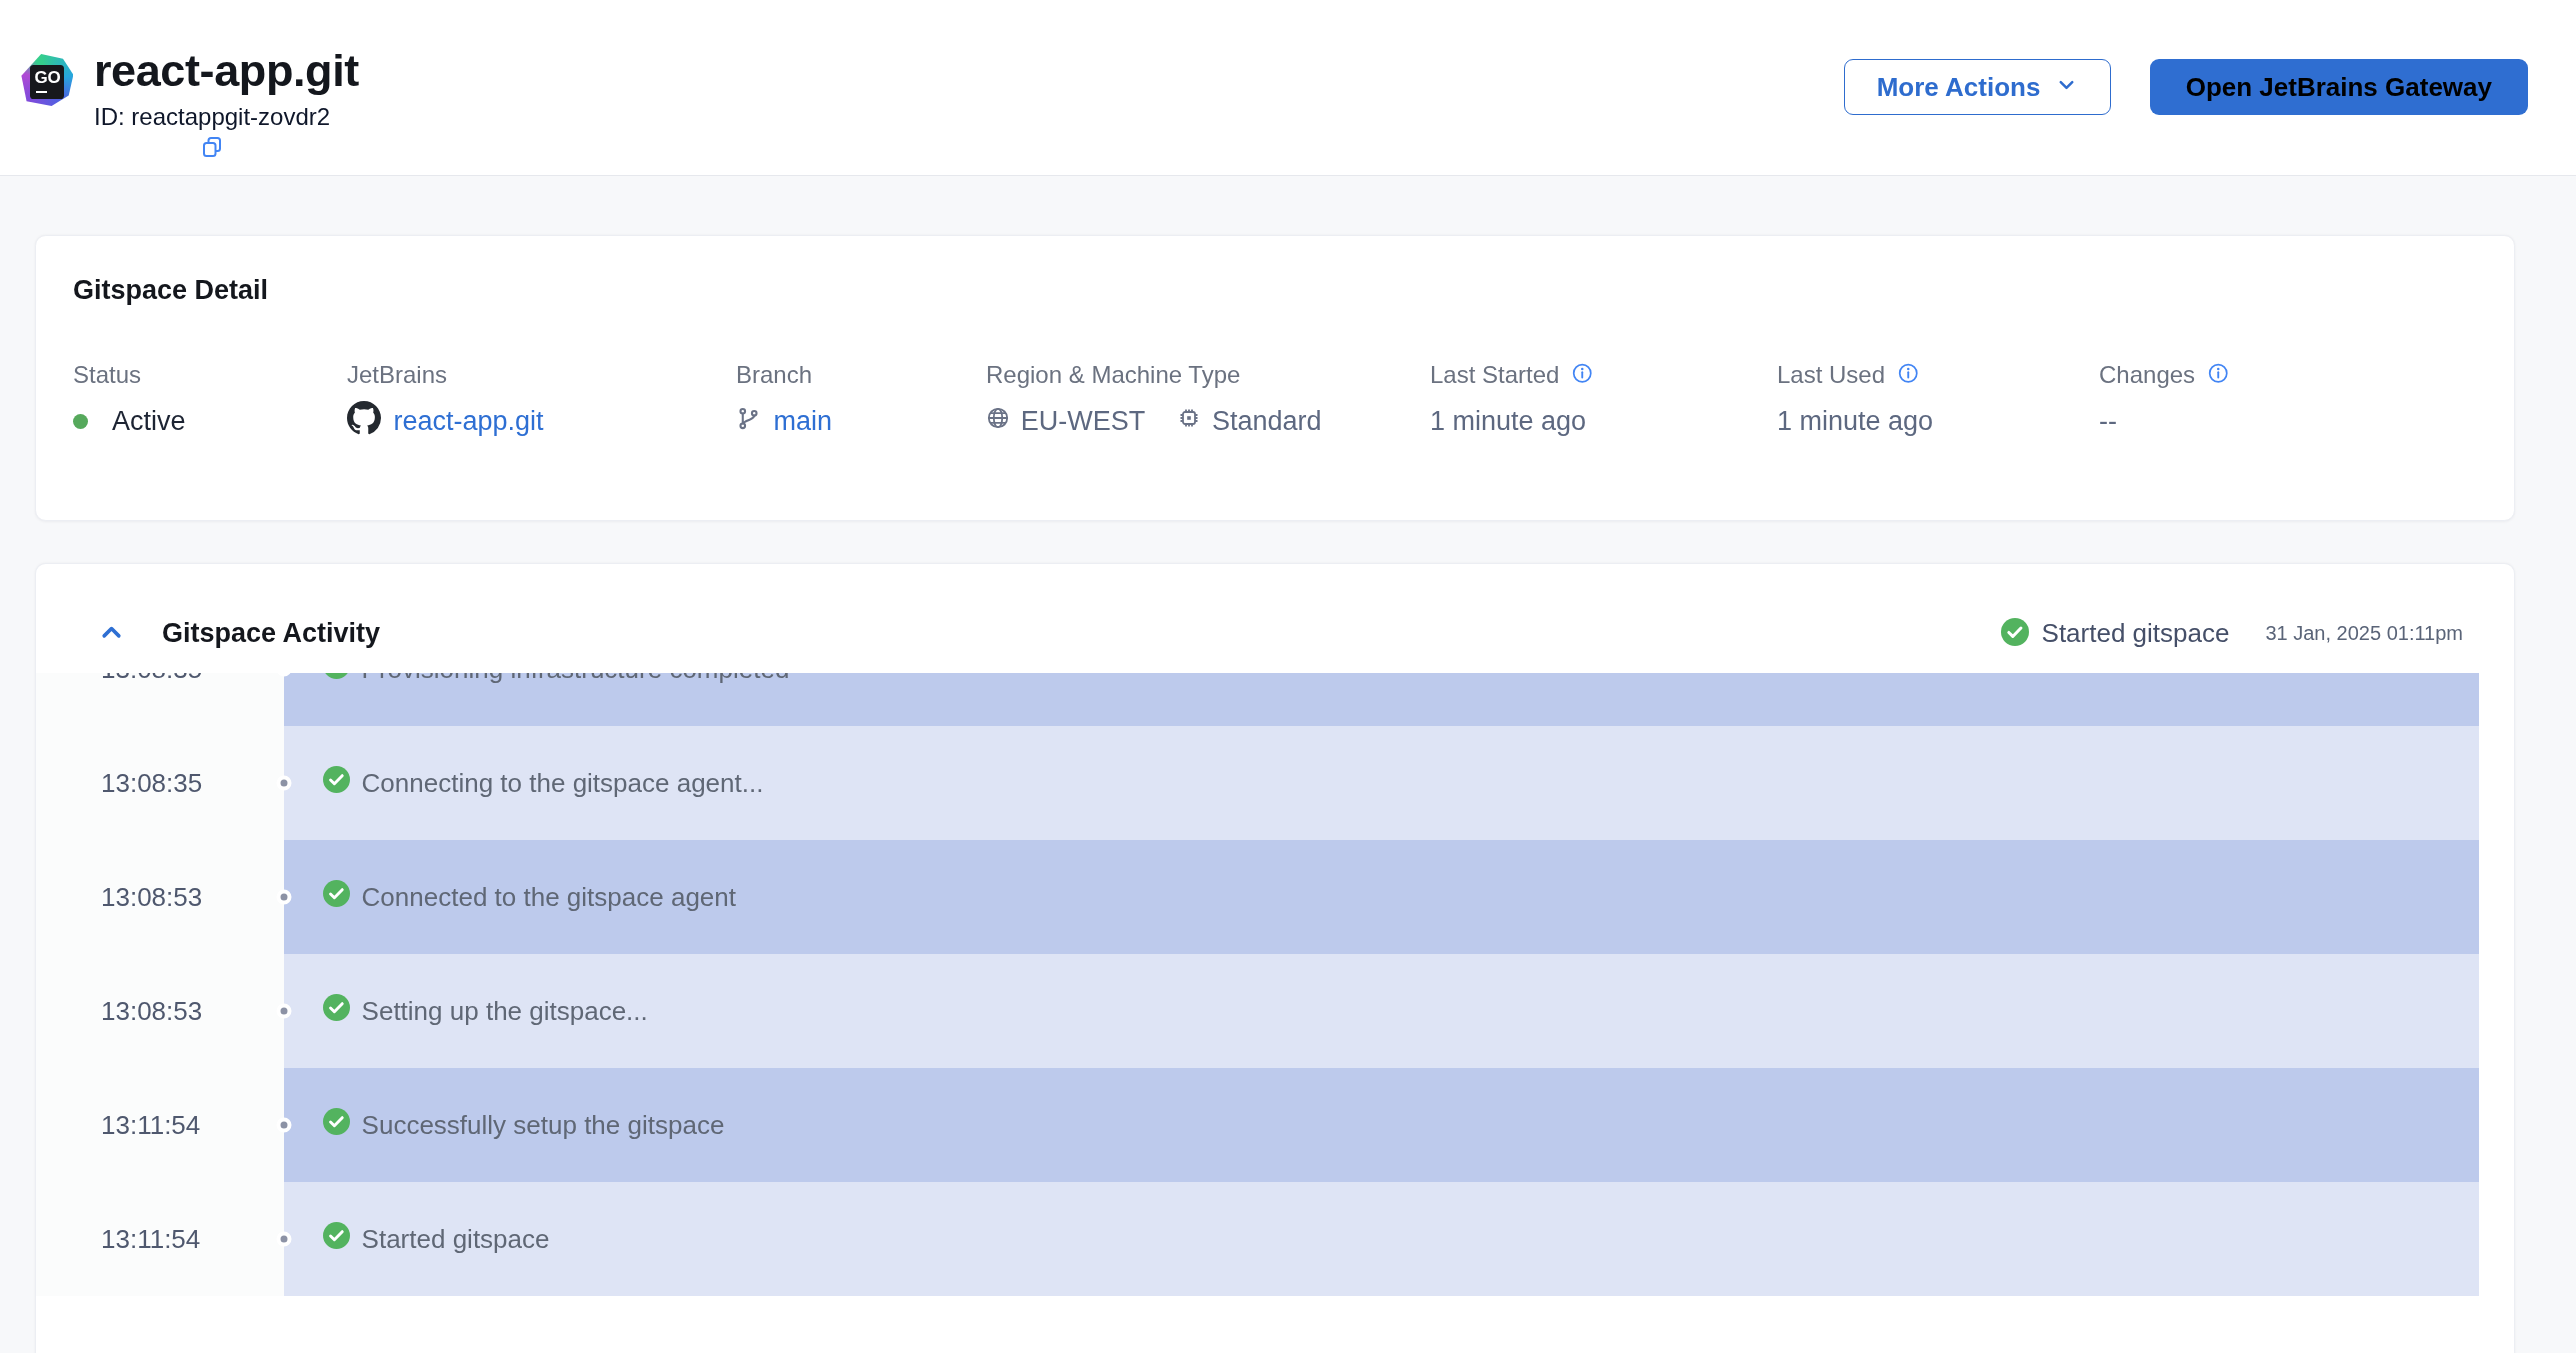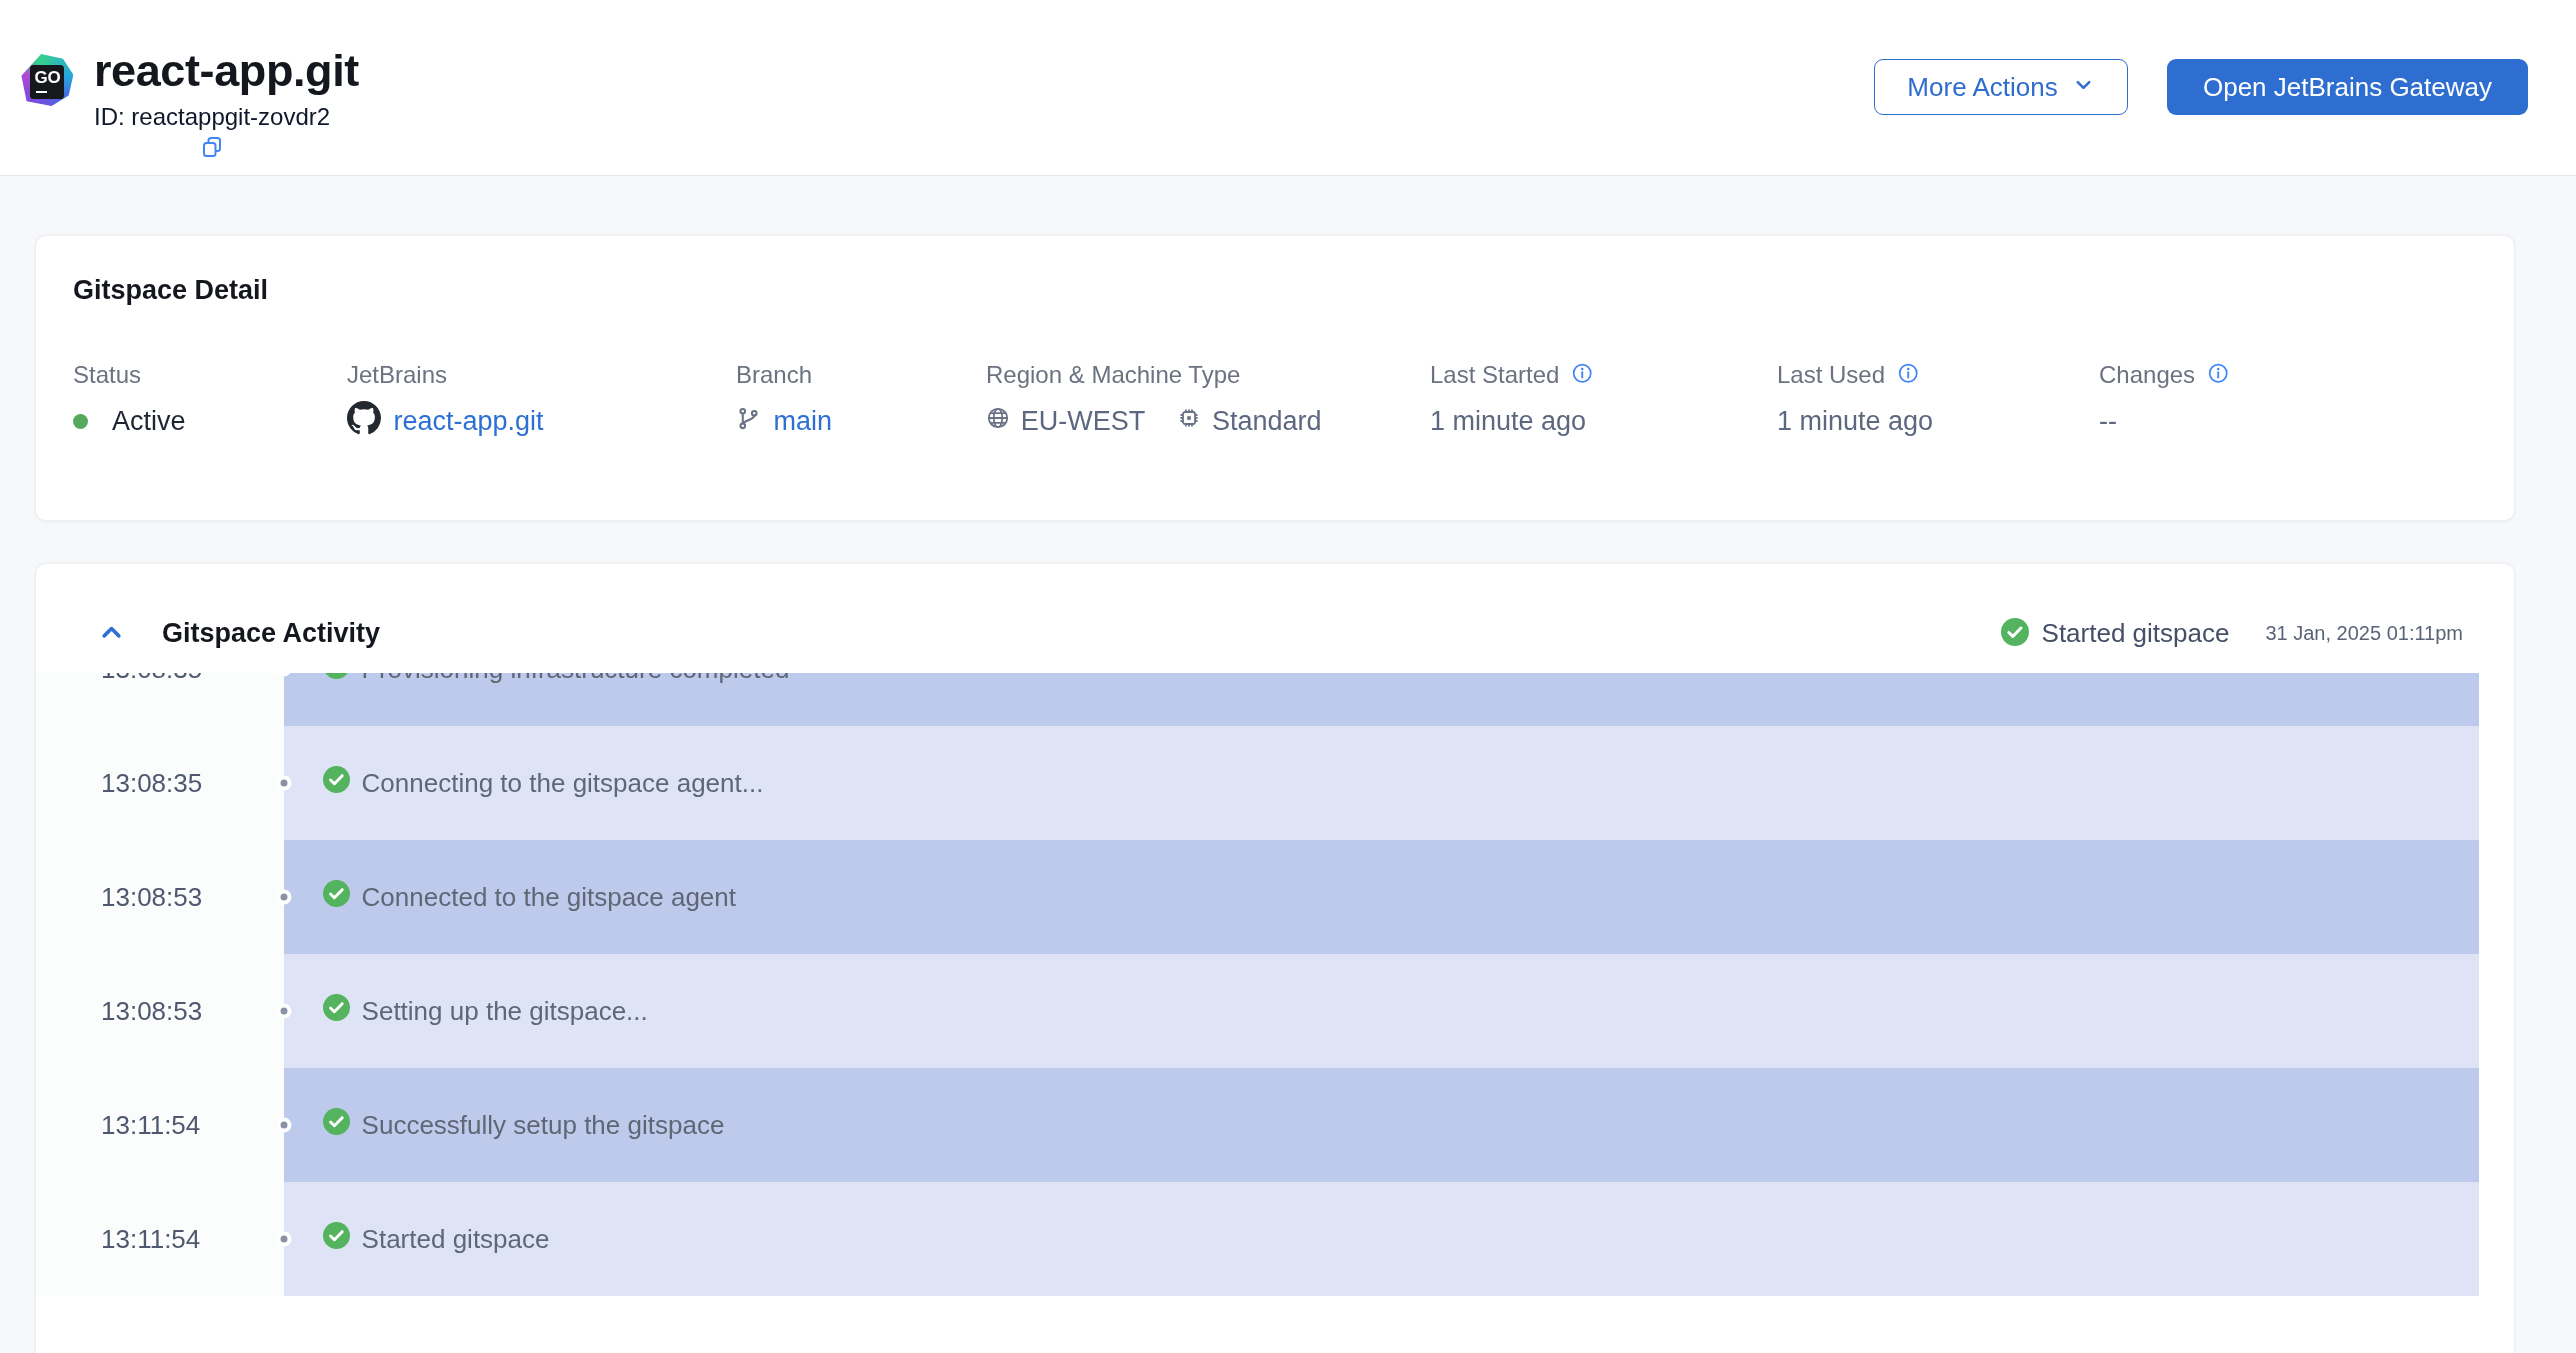--- a/index.html
+++ b/index.html
@@ -26,24 +26,24 @@
     color:#fff; font-weight:bold; font-size:17px; letter-spacing:-0.4px; }
   .logo-bar { position:absolute; left:5.4px; bottom:5.4px; width:11.6px; height:2.7px; background:#fff; }
 
   .page-title { position:absolute; left:94px; top:45px; font-size:45px; font-weight:bold;
     color:#14171d; letter-spacing:-0.4px; }
   .page-id { position:absolute; left:94px; top:103px; display:flex; align-items:center; gap:4px;
     font-size:24px; color:#0f172a;flex-direction:column; }
   .icon-btn { cursor:pointer; display:inline-flex; }
 
   .header-buttons { position:absolute; right:48px; top:59px; display:flex; gap:39px; }
-  .btn { height:56px; border-radius:9px; font-size:26px; font-weight:normal;
+  .btn { height:56px; border-radius:9px; font-size:26px; font-weight:bold;
     display:flex; align-items:center; justify-content:center; cursor:pointer; }
   .btn-outline { padding:0 32px; gap:14.3px; background:#fff; border:1.8px solid #2e6cce; color:#2e6cce; }
-  .btn-primary { padding:4px 36px; background:#2f6ed1; border:none; color:#ffffff; }
+  .btn-primary { padding:4px 36px; background:#2f6ed1; border:none; color:#000000; }
 
   
   .card { position:absolute; left:35px; width:2480px; background:#fff;
     border:0.9px solid #eceef3; border-radius:10.7px;
     box-shadow:0 0.9px 2.7px rgba(16,24,40,.05); }
   .card-detail { top:235px; height:286px; }
   .card-activity { top:563px; height:791px; border-bottom:none;
     border-bottom-left-radius:0; border-bottom-right-radius:0; }
 
   .card-detail h2 { position:absolute; left:37px; top:39px; font-size:27px;

